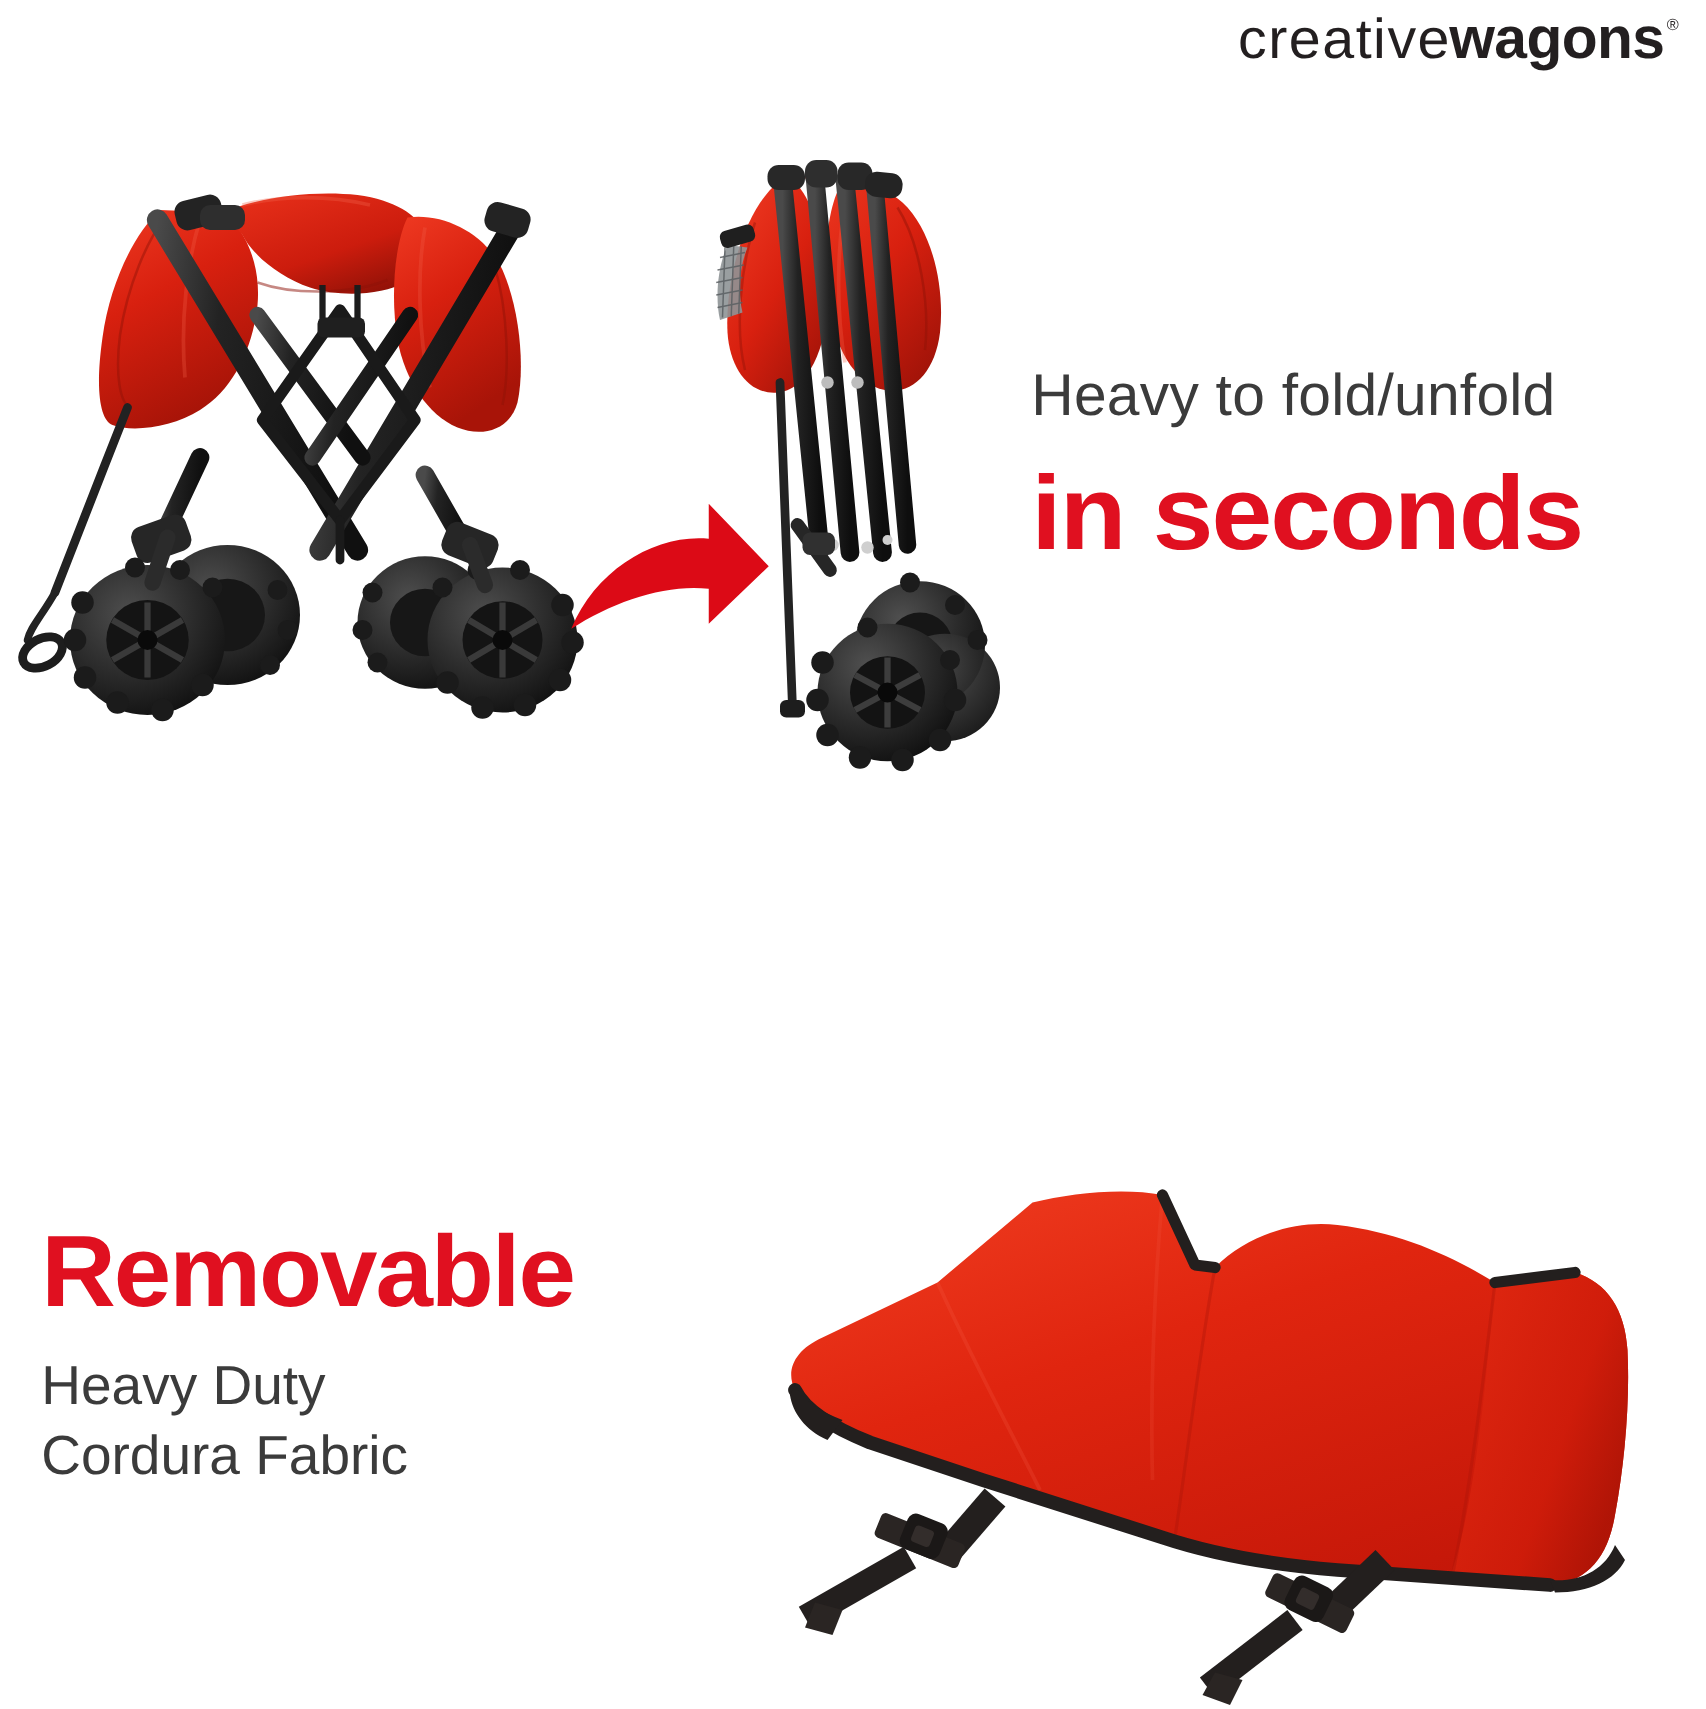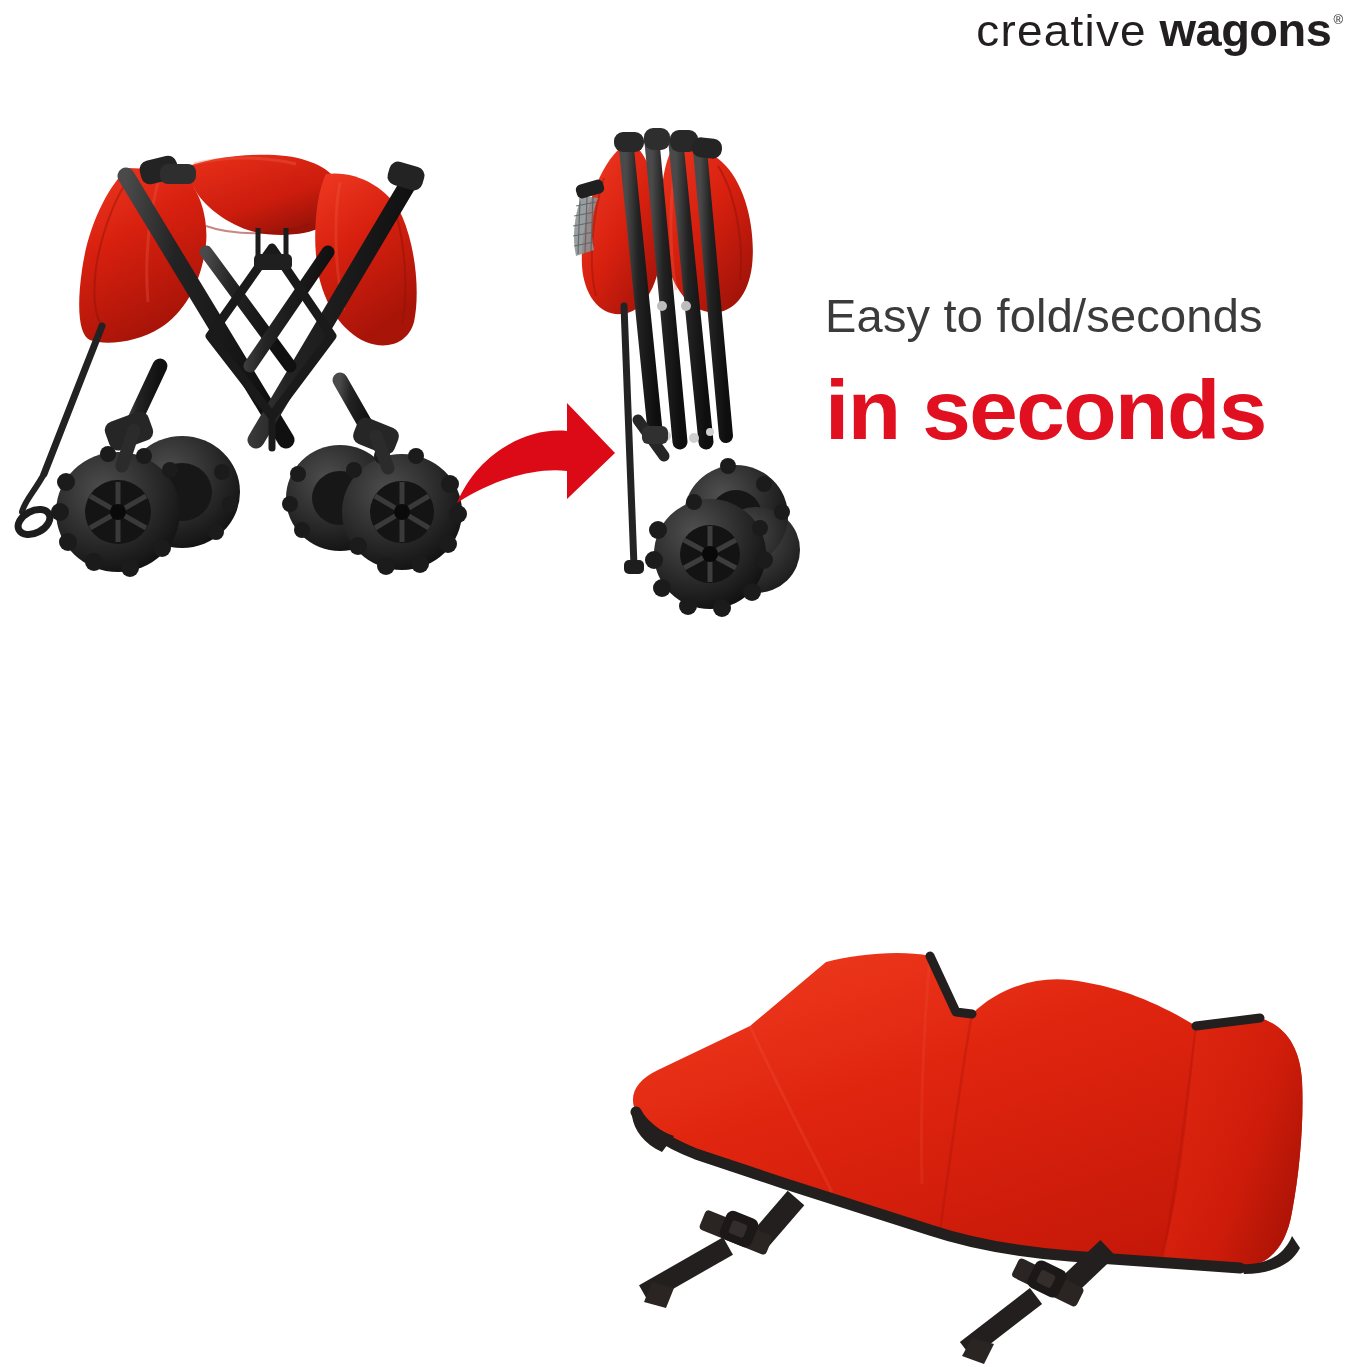--- a/index.html
+++ b/index.html
@@ -33,21 +33,21 @@
     letter-spacing: 1.2px;
     color: #231f20;
     transform: scaleX(1.02);
   }
   .logo-wagons {
     font-family: "Liberation Sans", sans-serif;
     font-size: 47px;
     font-weight: 700;
     letter-spacing: -0.5px;
     color: #231f20;
-    margin-left: 14px;
+    margin-left: 0;
   }
   .logo-reg {
     font-size: 13px;
     font-weight: 400;
     color: #231f20;
     margin-left: 2px;
     position: relative;
     top: -22px;
   }
 
@@ -406,27 +406,32 @@
           <circle cx="134" cy="382" r="8"></circle>
             <circle cx="168" cy="346" r="8"></circle>
             <circle cx="204" cy="364" r="8"></circle>
           <circle cx="222" cy="392" r="8"></circle>
         </g>
       </g>
     </svg>
   </div>
 
   <div class="fold-copy">
-    <div class="fold-line1">Easy to fold/seconds</div>
+    <div class="fold-line1">Heavy to fold/unfold</div>
     <div class="fold-line2">in seconds</div>
   </div>
 </div>
 
 <div class="panel-fabric">
 
+  <div class="fabric-copy">
+    <div class="fabric-head">Removable</div>
+    <div class="fabric-sub">Heavy Duty</div>
+    <div class="fabric-sub" style="margin-top:0">Cordura Fabric</div>
+  </div>
 
   <div class="liner">
     <svg viewBox="0 0 760 430" width="760" height="430">
       <defs>
         <linearGradient id="linerRed" x1="0.15" y1="0" x2="0.85" y2="1">
           <stop offset="0%" stop-color="#ee3a1e"></stop>
           <stop offset="38%" stop-color="#e0250f"></stop>
           <stop offset="100%" stop-color="#c21608"></stop>
         </linearGradient>
         <linearGradient id="linerRed2" x1="0" y1="0" x2="1" y2="0.6">

